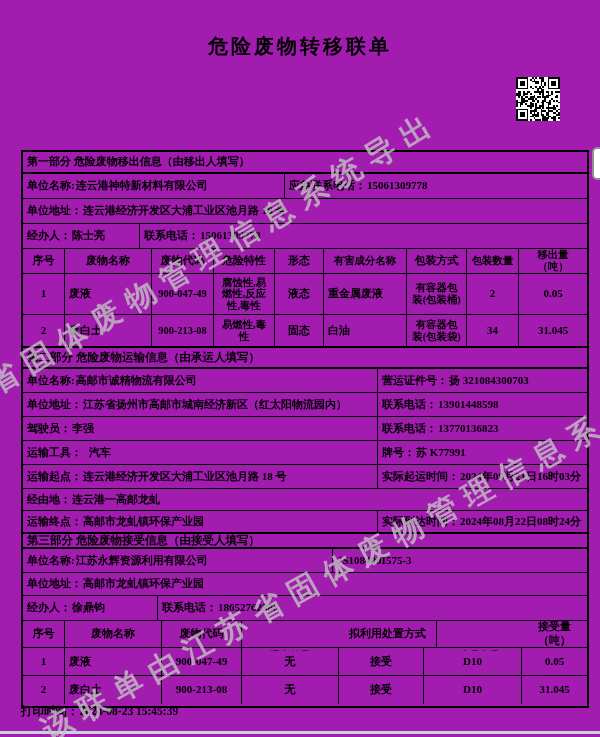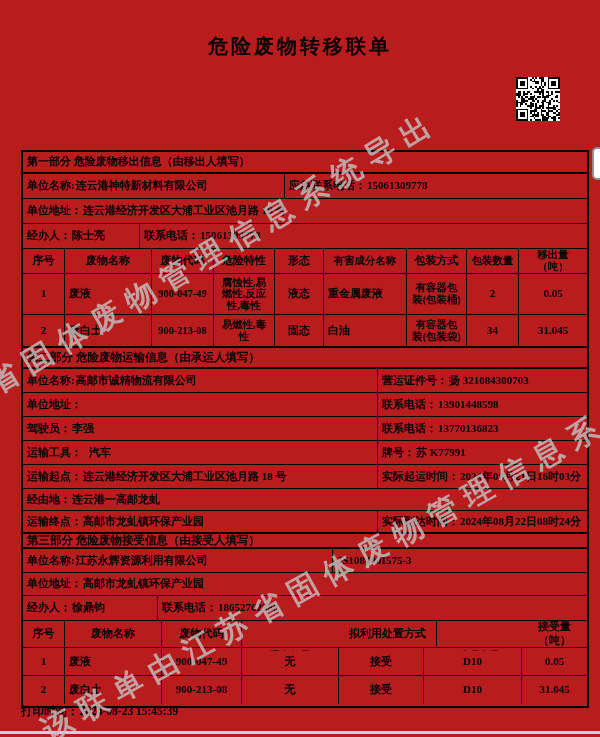--- a/index.html
+++ b/index.html
@@ -1,17 +1,17 @@
 <!DOCTYPE html>
 <html><head>
 <meta charset="utf-8">
 <style>
   html,body{margin:0;padding:0;}
   .page{
-    position:relative; width:600px; height:737px; background:#b91c1c;
+    position:relative; width:600px; height:737px; background:#a21caf;
     font-family:"Liberation Serif","DejaVu Serif",serif;
     font-weight:bold; color:#000; overflow:hidden;text-decoration:underline;
   }
   
   .doc-title{
     position:absolute; top:33px; left:0; width:100%;
     text-align:center; font-size:20px; letter-spacing:3px;
     font-family:"Liberation Sans","DejaVu Sans",sans-serif; font-weight:bold;
   }
   
@@ -381,20 +381,21 @@
       </div>
       <div class="c" style="flex:1">
         <span class="lbl">营运证件号：</span>
           <span>扬 321084300703</span>
       </div>
     </div>
 
     <div class="row" style="height:24px">
       <div class="c" style="flex:0 0 355px">
         <span class="lbl">单位地址：</span>
+          <span>江苏省扬州市高邮市城南经济新区（红太阳物流园内）</span>
       </div>
       <div class="c" style="flex:1">
         <span class="lbl">联系电话：</span>
           <span>13901448598</span>
       </div>
     </div>
 
     <div class="row" style="height:24px">
       <div class="c" style="flex:0 0 355px">
         <span class="lbl">驾驶员：</span>

